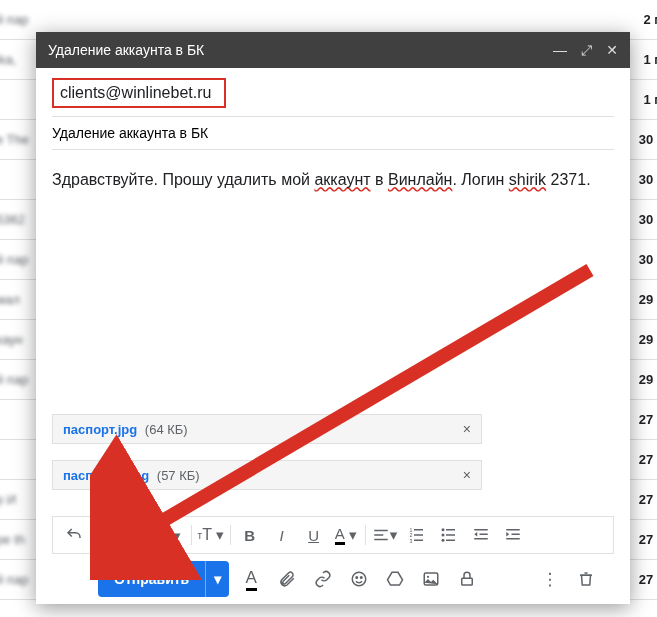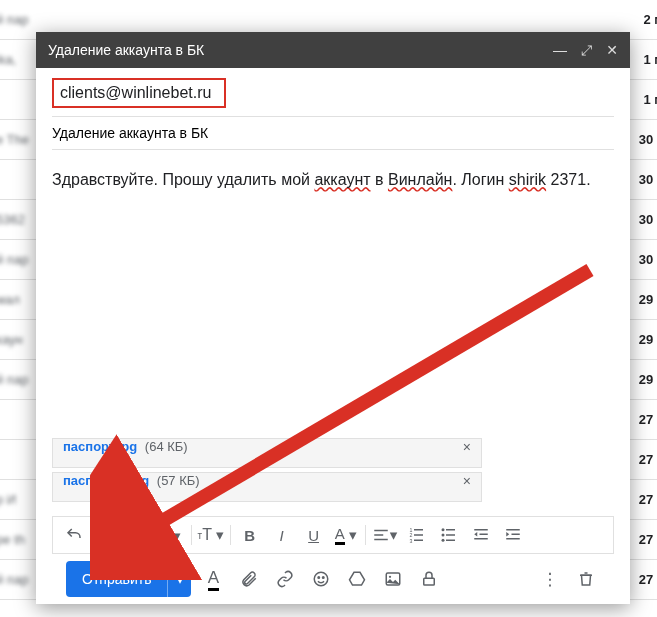--- a/index.html
+++ b/index.html
@@ -94,23 +94,23 @@
   }
   .attachments {
     margin-top: auto;
     padding: 4px 0;
   }
   .attachment {
     background: #f5f5f5;
     border: 1px solid #e0e0e0;
     height: 30px;
     display: flex;
-    align-items: flex-start;
+    align-items: center;
     padding: 0 10px;
-    margin-bottom: 4px;
+    margin-bottom: 16px;
     font-size: 13px;
     justify-content: space-between;
     width: 430px;
   }
   .attachment .fname { color: #1a73e8; font-weight: bold; }
   .attachment .fsize { color: #5f6368; margin-left: 4px; font-weight: normal;}
   .attachment .remove { color: #5f6368; cursor: pointer; font-size: 14px;}
   .format-bar {
     border: 1px solid #e0e0e0;
     height: 38px;
@@ -143,21 +143,22 @@
   .send-btn {
     background: #1a73e8;
     color: #fff;
     border: none;
     height: 36px;
     border-radius: 4px;
     display: flex;
     align-items: center;
     cursor: pointer;
     font-size: 14px;
-    font-weight: 400;
+    font-weight: 700;
+    margin-left: 32px;
   }
   .send-btn .send-label { padding: 0 16px; }
   .send-btn .send-dd {
     border-left: 1px solid rgba(255,255,255,0.4);
     padding: 0 8px;
     height: 100%;
     display: flex;
     align-items: center;
   }
   .bottom-bar .ibtn {

